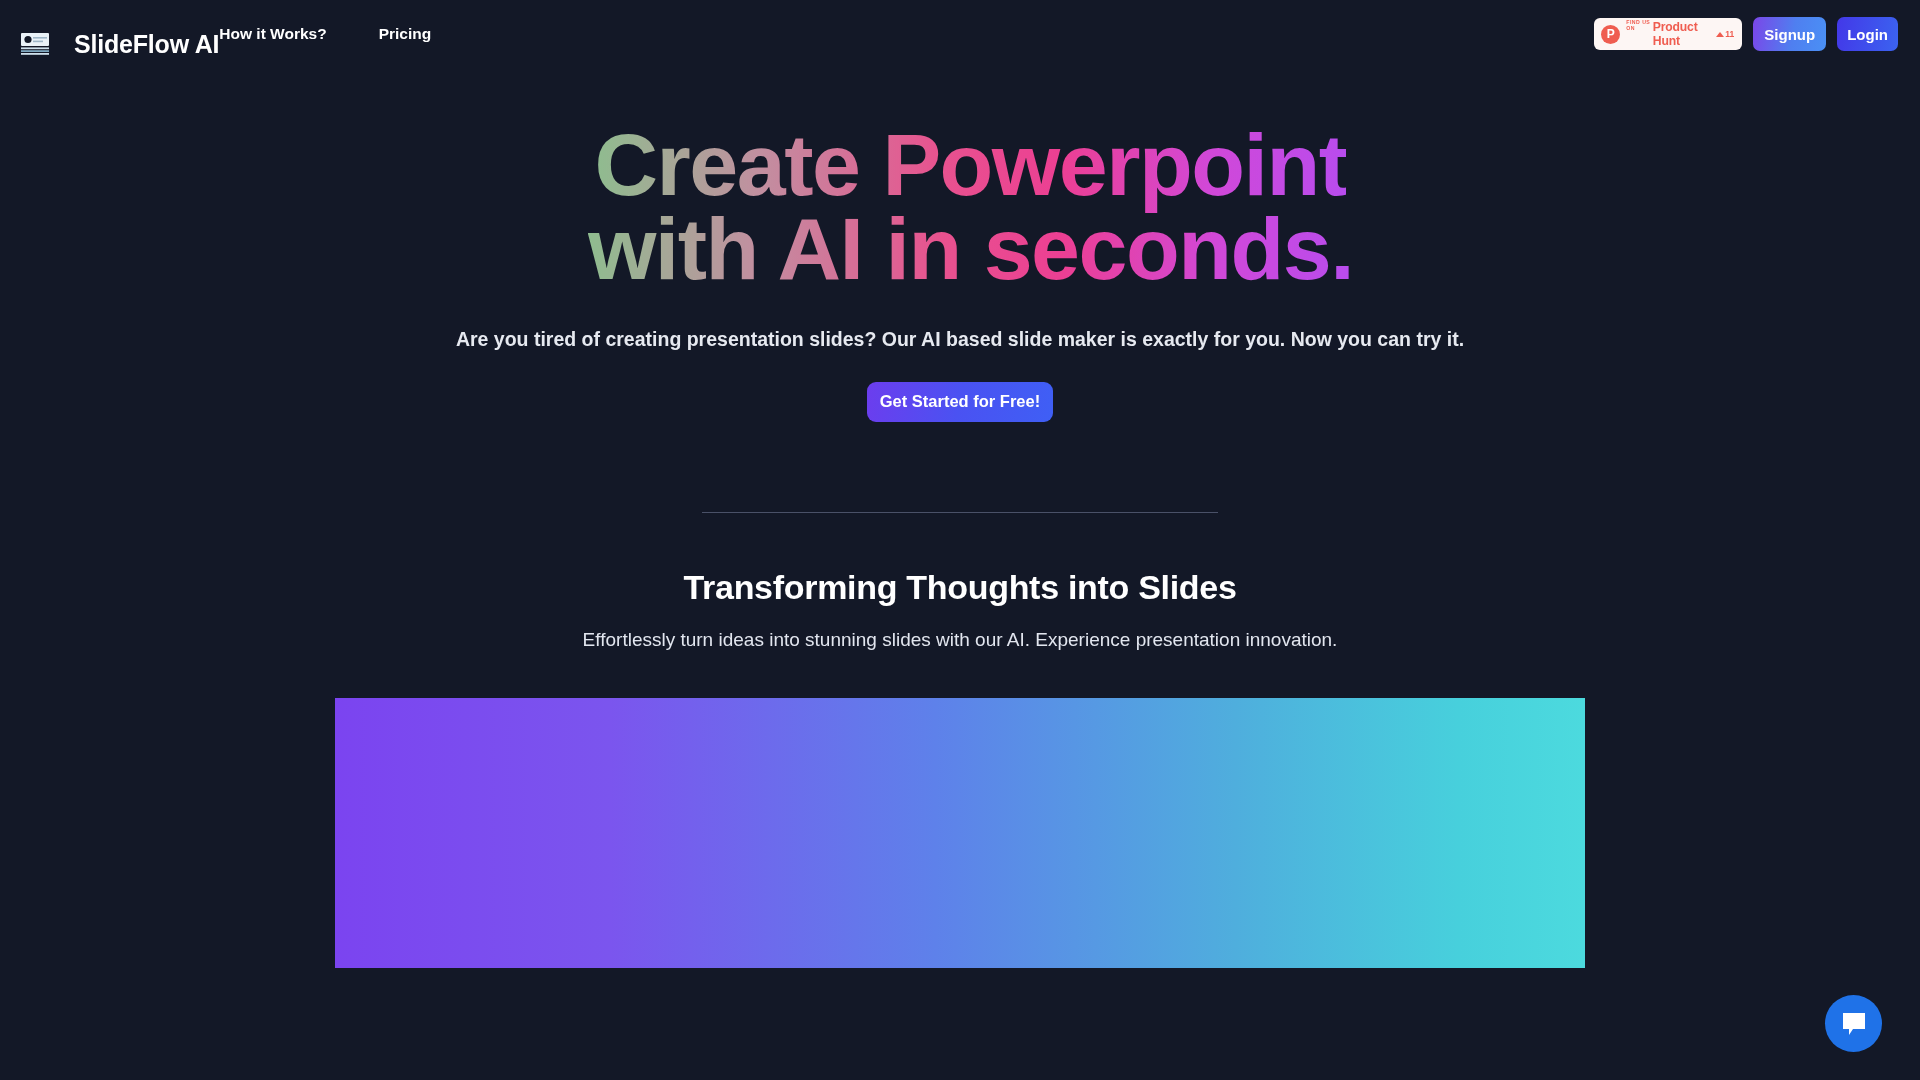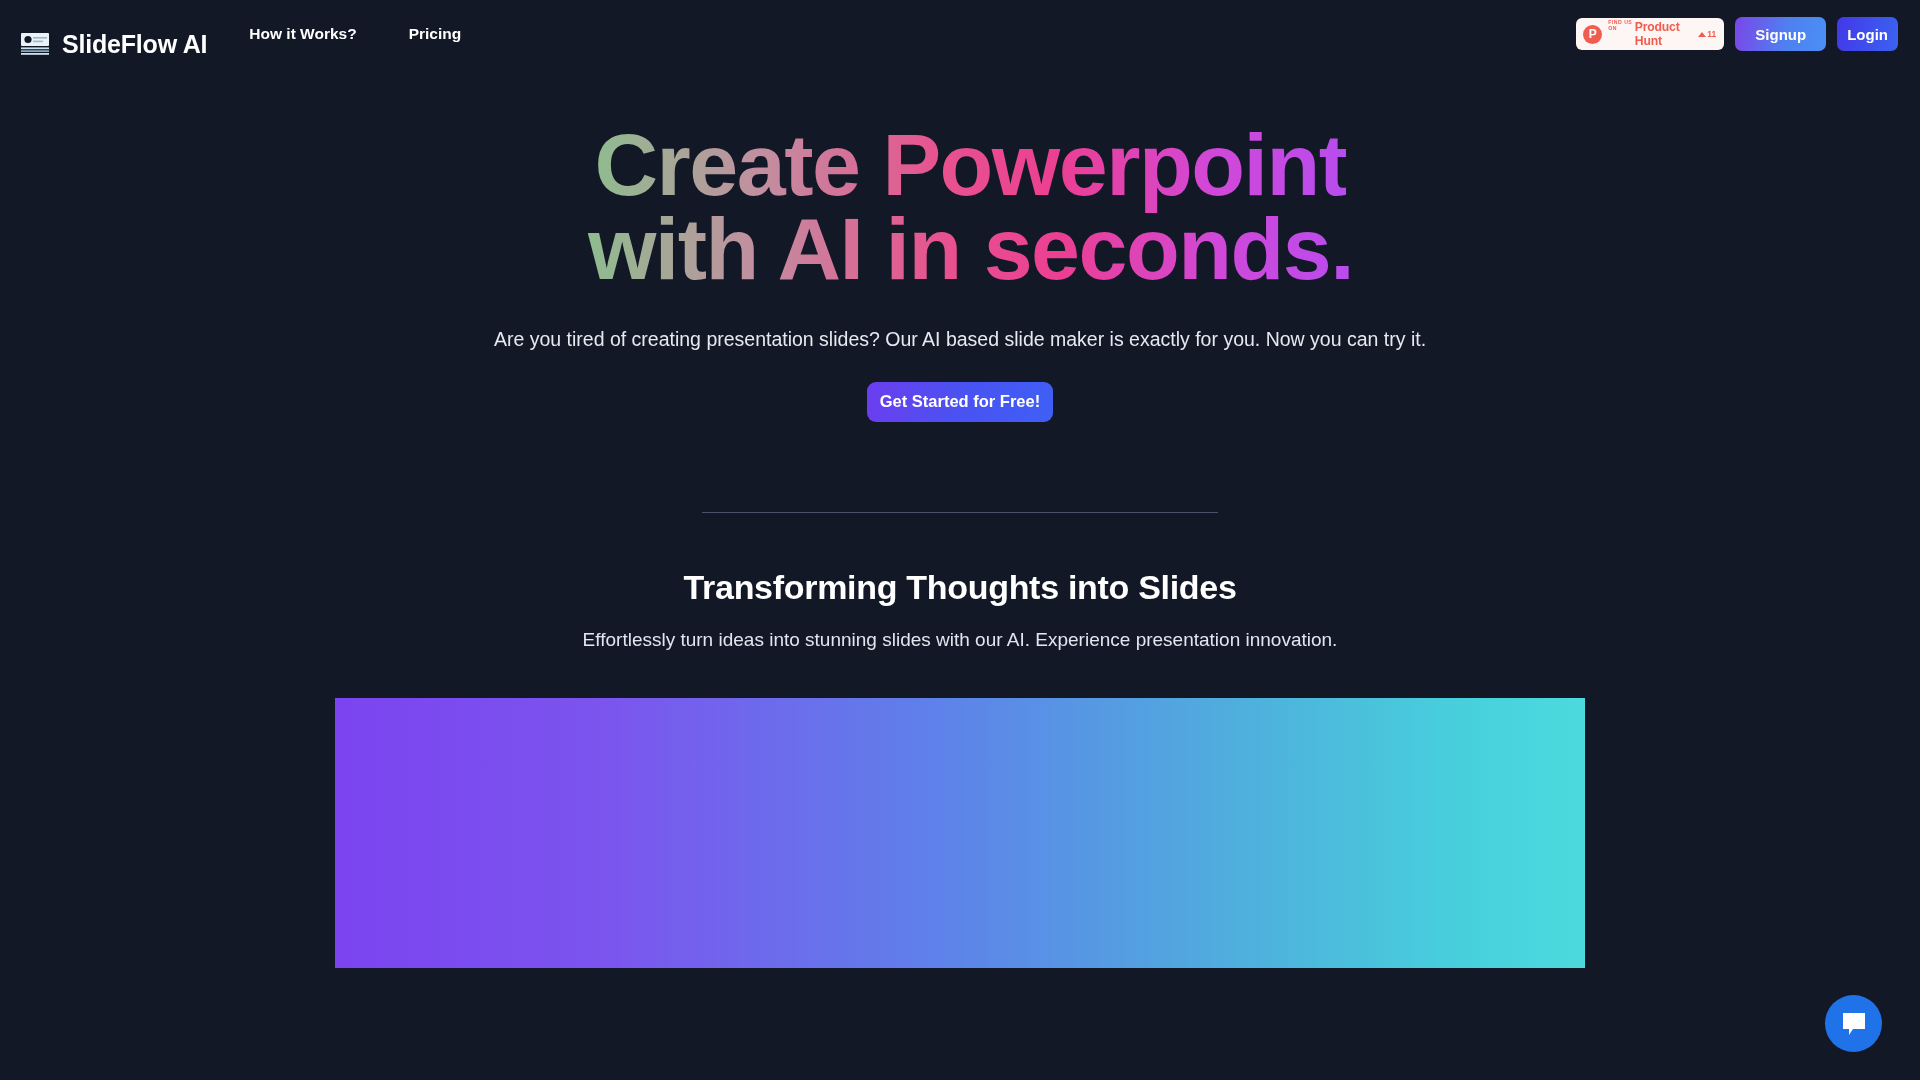--- a/index.html
+++ b/index.html
@@ -12,30 +12,30 @@
   body { position:relative; }
 
   
   .nav {
     height:68px;
     display:flex; align-items:center;
     padding:0 22px 0 20px;
     position:relative;
     z-index:5;
   }
-  .brand { display:flex; align-items:center; gap:12px;margin-top:20px; }
+  .brand { display:flex; align-items:center; gap:24px;margin-top:20px; }
   .logo-mark {
     width:30px; height:25px;
     display:block;
   }
   .brand-name {
     font-size:25px; font-weight:bold; color:#ffffff;
     letter-spacing:-0.2px;
   }
-  .nav-links { display:flex; align-items:flex-start; gap:52px; margin-left:42px; }
+  .nav-links { display:flex; align-items:flex-start; gap:52px; }
   .nav-link {
     font-size:15.5px; font-weight:bold; color:#ffffff;
     text-decoration:none; cursor:pointer; white-space:nowrap;
   }
   .nav-right { margin-left:auto; display:flex; align-items:center; gap:11px; }
 
   
   .ph-badge {
     width:148px; height:32px;
     background:#fdf6f4;
@@ -67,42 +67,42 @@
     border-left:4.5px solid transparent;
     border-right:4.5px solid transparent;
     border-bottom:5px solid #EF5D50;
   }
   .ph-count { font-size:8.5px; font-weight:bold; color:#EF5D50; line-height:1; }
 
   .btn-signup, .btn-login {
     height:34px; border:none; border-radius:7px;
     color:#ffffff; font-size:15px; font-weight:bold;
     font-family:"Liberation Sans", sans-serif;
-    cursor:pointer; padding:0 20px;
+    cursor:pointer; padding:0 11px;
   }
   .btn-signup { background:linear-gradient(100deg,#7B46E8 0%,#4F7FF0 55%,#4A90F5 100%); }
   .btn-login  { background:linear-gradient(100deg,#4338E8 0%,#3B63F0 100%); padding:0 10px; }
 
   
   .hero { text-align:center; padding-top:55px; }
   .headline {
     font-size:88px; font-weight:bold;
     line-height:0.96; letter-spacing:-1.5px;margin-left:21px;
   }
   .hl-line { display:block; }
   .hl-line span {
     background-image:linear-gradient(90deg,#8FBC8F 0%,#C28FA0 22%,#E8528F 46%,#EC3F93 62%,#D148D8 82%,#B84CEE 100%);
     -webkit-background-clip:text;
     background-clip:text;
     color:transparent;
     -webkit-text-fill-color:transparent;
   }
   .subtitle {
     margin-top:36px;
-    font-size:19.5px; color:#E6E9F0; font-weight:normal;
+    font-size:19.5px; color:#E6E9F0; font-weight:bold;
   }
   .cta-wrap { margin-top:31px; }
   .btn-cta {
     border:none; border-radius:9px;
     padding:0 13px; height:40px;
     background:linear-gradient(100deg,#6C3DEE 0%,#4A52F2 50%,#3F5FF5 100%);
     color:#ffffff; font-size:16.5px; font-weight:bold;
     font-family:"Liberation Sans", sans-serif;
     cursor:pointer;
   }

